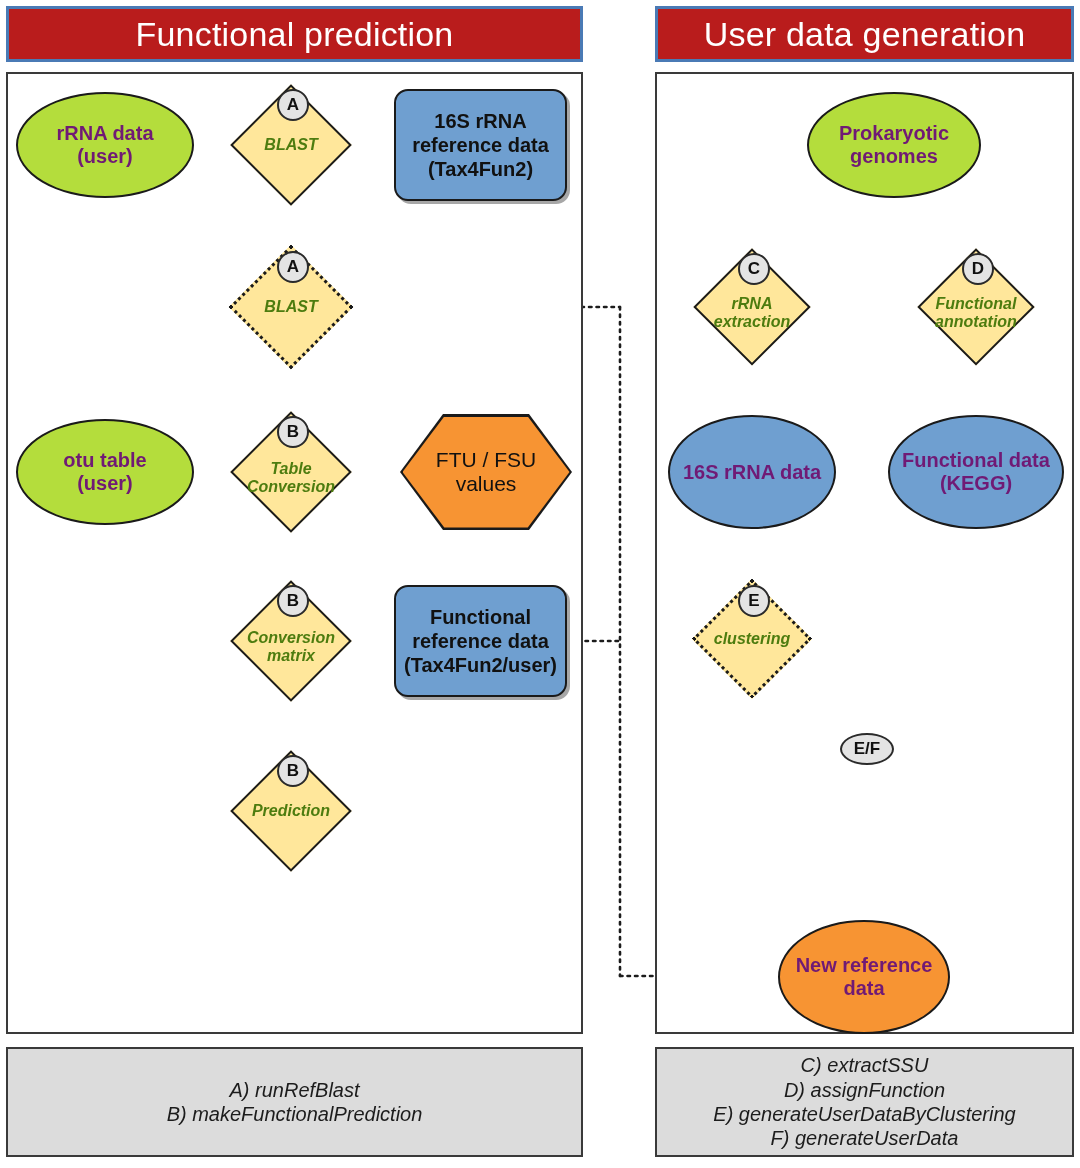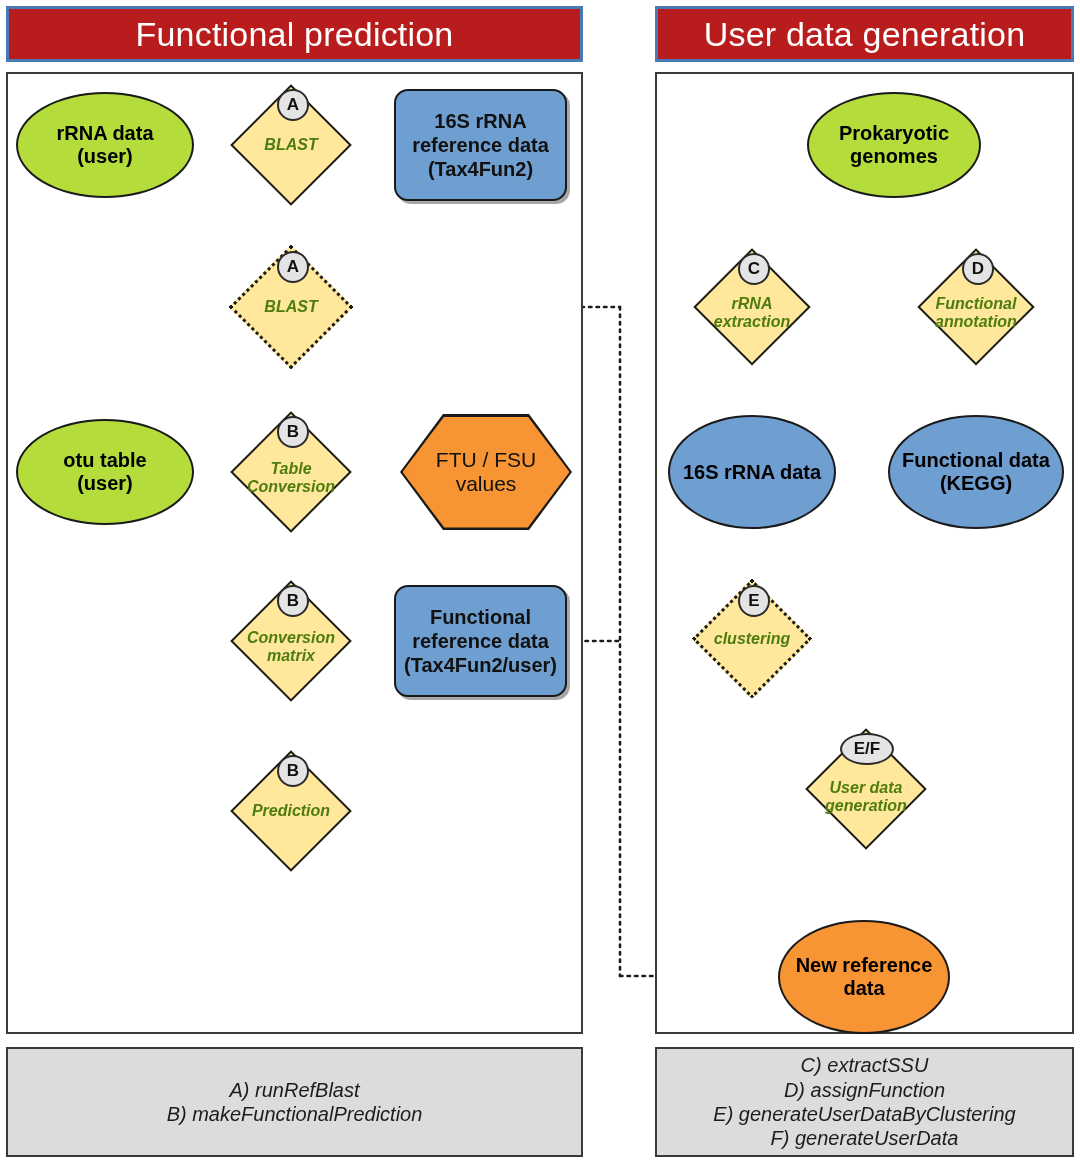--- a/index.html
+++ b/index.html
@@ -29,21 +29,21 @@
      pointer-events:none;}
 
   
   .node{position:absolute;box-sizing:border-box;}
   .node .lbl{position:absolute;left:0;top:0;width:100%;height:100%;
     display:flex;flex-direction:column;align-items:center;justify-content:center;
     text-align:center;pointer-events:none;}
 
   
   .ellipse{border-radius:50%;border:2.5px solid #1a1a1a;}
-  .ellipse .lbl{font-weight:bold;font-size:20px;color:#000000;line-height:1.15;}
+  .ellipse .lbl{font-weight:bold;font-size:20px;color:#701a75;line-height:1.15;}
 
   
   .roundrect{border-radius:14px;border:2.5px solid #1a1a1a;
     box-shadow:3px 3px 0 rgba(60,60,60,.45);}
   .roundrect .lbl{font-weight:bold;font-size:20px;color:#111;line-height:1.2;}
 
   
   .diamond .dshape{position:absolute;left:50%;top:50%;width:70.7%;height:70.7%;
      transform:translate(-50%,-50%) rotate(45deg);background:#ffe79b;
      border:2.2px solid #1a1a1a;}
@@ -259,27 +259,20 @@
   <div class="node diamond dotted" style="left:696px;top:583px;width:112px;height:112px;">
     <div class="dshape"></div>
     <div class="lbl">
       <div style="white-space:pre-line;">clustering</div>
     </div>
   </div>
   <div class="badge" style="left:738px;top:585px;width:28px;height:28px;font-size:17px;">
     <span>E</span>
   </div>
 
-  <div class="node diamond" style="left:808px;top:731px;width:116px;height:116px;">
-    <div class="dshape"></div>
-    <div class="lbl" style="padding-top:8px;">
-      <div style="white-space:pre-line;">User data
-generation</div>
-    </div>
-  </div>
   <div class="badge wide" style="left:840px;top:733px;width:50px;height:28px;font-size:17px;">
     <span>E/F</span>
   </div>
 
   <div class="node ellipse" style="left:778px;top:920px;width:172px;height:114px;background:#f79433;">
     <div class="lbl">
       <div style="white-space:pre-line;">New reference
 data</div>
     </div>
   </div>

